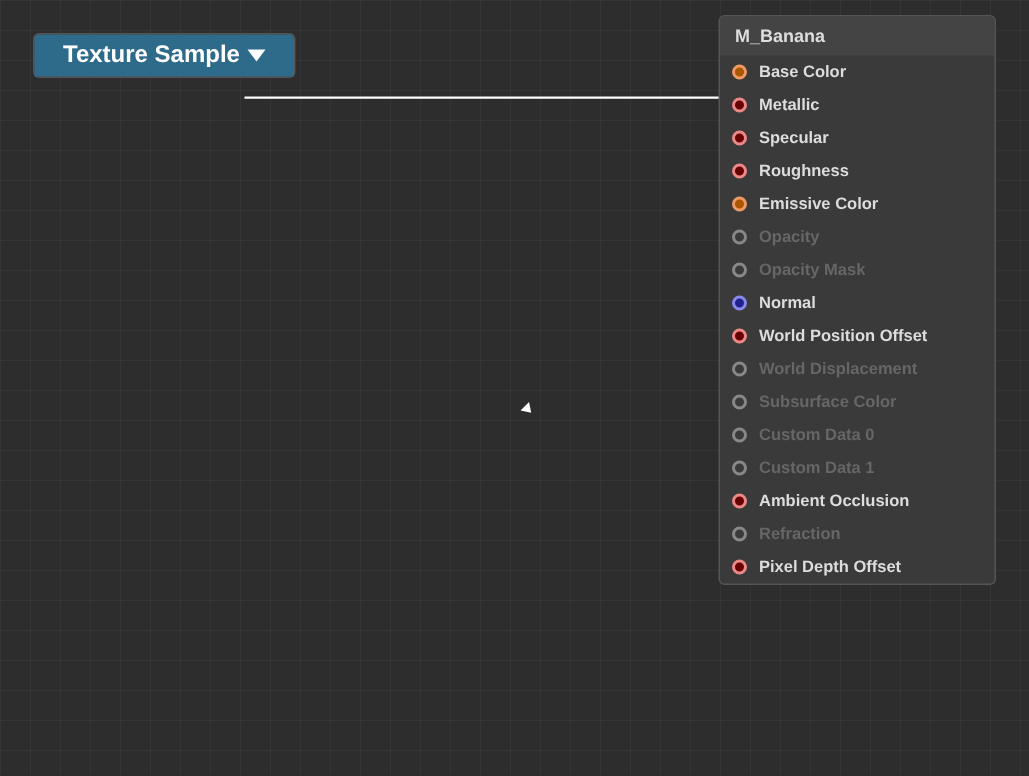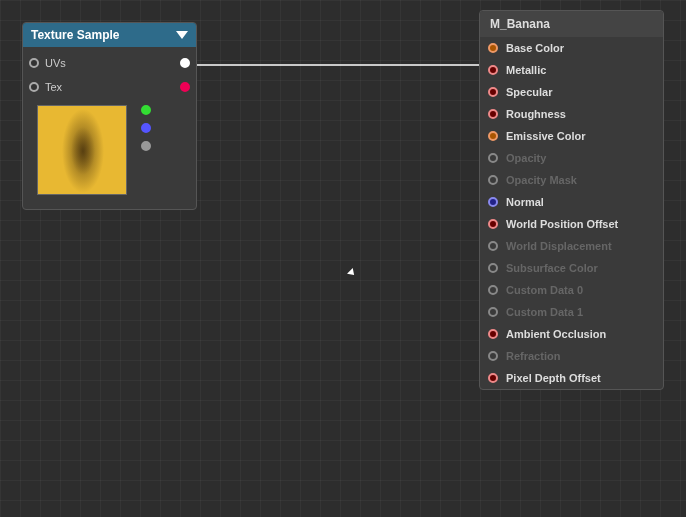--- a/index.html
+++ b/index.html
@@ -33,27 +33,27 @@
       left: 22px;
       width: 175px;
       background: #3a3a3a;
       border: 1px solid #555;
       border-radius: 4px;
     }
 
     .node-header {
       background: #2e6b8a;
       border-radius: 3px 3px 0 0;
-      padding: 5px 8px;
+      padding: 5px 19px;
       display: flex;
       align-items: center;
       justify-content: space-between;
       color: #fff;
       font-weight: bold;
-      font-size: 12px;
+      font-size: 16px;
     }
 
     .node-header-arrow {
       width: 0; height: 0;
       border-left: 6px solid transparent;
       border-right: 6px solid transparent;
       border-top: 8px solid #fff;
     }
 
     .node-body {
@@ -212,45 +212,20 @@
 
 <svg class="connection-line">
   <path d="M 163 65 C 320 65, 320 65, 490 65" stroke="#ffffff" stroke-width="1.5" fill="none"></path>
 </svg>
 
 <div class="node-texture-sample">
   <div class="node-header">
     <span>Texture Sample</span>
     <div class="node-header-arrow"></div>
   </div>
-  <div class="node-body">
-
-    <div class="node-row">
-      <div class="pin-left"></div>
-      <span class="row-label">UVs</span>
-      <div class="pin-right white"></div>
-    </div>
-
-    <div class="node-row">
-      <div class="pin-left"></div>
-      <span class="row-label">Tex</span>
-      <div class="pin-right red"></div>
-    </div>
-
-    <div style="display:flex; align-items:flex-start; padding: 2px 6px 4px 6px;">
-      <div class="texture-preview">
-        <div class="texture-preview-inner"></div>
-      </div>
-      <div style="display:flex; flex-direction:column; margin-left:6px; gap:8px; margin-top:4px;">
-        <div class="pin-right green"></div>
-        <div class="pin-right blue"></div>
-        <div class="pin-right gray"></div>
-      </div>
-    </div>
-  </div>
 </div>
 
 <div class="node-material">
   <div class="node-material-header">
     <span>M_Banana</span>
   </div>
   <div>
 
     <div class="mat-row active">
       <div class="mat-pin active orange"></div>

